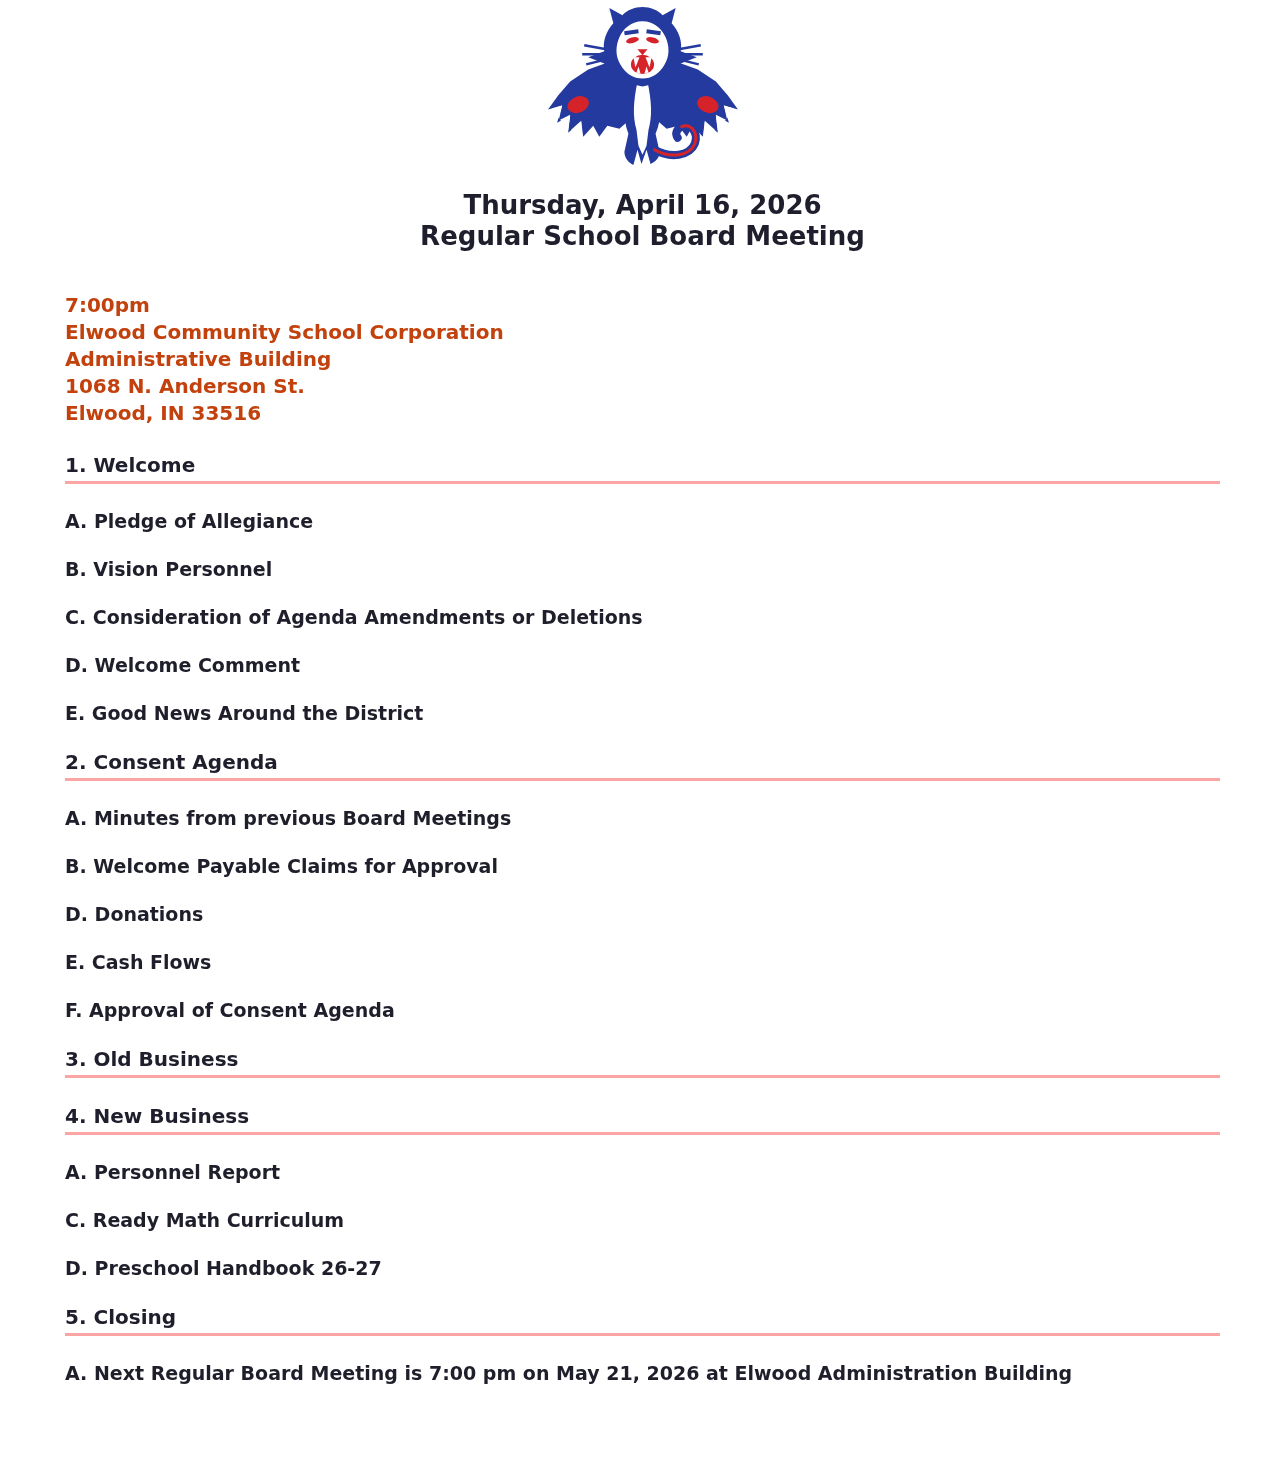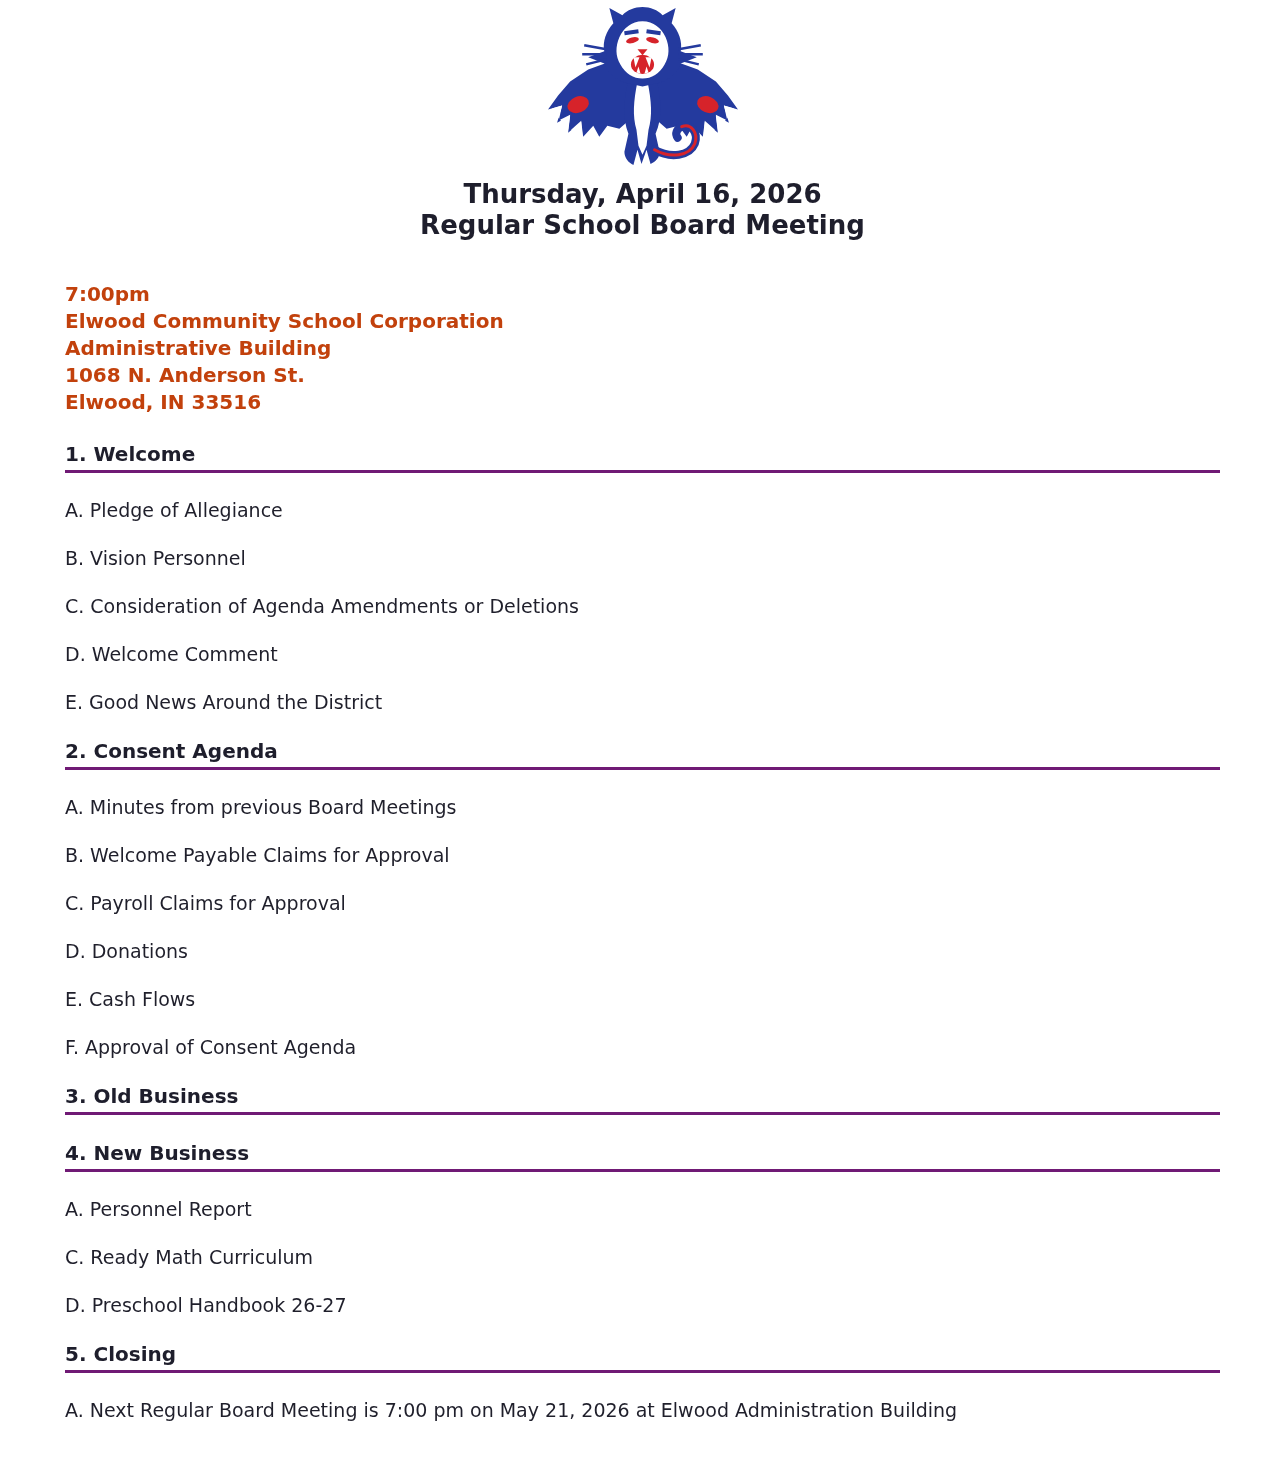--- a/index.html
+++ b/index.html
@@ -16,21 +16,21 @@
     padding: 5px 52px 0 65px;
     font-family: "DejaVu Sans", "Liberation Sans", sans-serif;
     color: #1f1f2b;
     overflow: hidden;
   }
   .logo-wrap {
     text-align: center;
     height: 166px;
   }
   .title-block {
-    margin-top: 8px;
+    margin-top: 19px;
     text-align: center;
     font-weight: bold;
     font-size: 26px;
     line-height: 31px;
     color: #1e1e2c;
   }
   .address-block {
     margin-top: 40px;
     font-weight: bold;
     font-size: 20px;
@@ -39,28 +39,28 @@
   }
   .section {
     margin-top: 27px;
   }
   .section-heading {
     margin: 0;
     font-size: 20px;
     line-height: 22px;
     font-weight: bold;
     color: #1e1e2c;
-    border-bottom: 3px solid #701a75;
+    border-bottom: 3px solid #fca5a5;
     padding-bottom: 5px;
   }
   .agenda-item {
     margin: 26px 0 0 0;
     font-size: 19px;
     line-height: 22px;
-    font-weight: normal;
+    font-weight: bold;
   }
 </style>
 </head>
 <body>
 
 <div class="page">
 
   <div class="logo-wrap">
     <svg width="206" height="163" viewBox="0 0 205 162" aria-hidden="true">
 
@@ -127,21 +127,20 @@
     <p class="agenda-item">B. Vision Personnel</p>
     <p class="agenda-item">C. Consideration of Agenda Amendments or Deletions</p>
     <p class="agenda-item">D. Welcome Comment</p>
     <p class="agenda-item">E. Good News Around the District</p>
   </div>
 
   <div class="section">
     <h2 class="section-heading">2. Consent Agenda</h2>
     <p class="agenda-item">A. Minutes from previous Board Meetings</p>
     <p class="agenda-item">B. Welcome Payable Claims for Approval</p>
-    <p class="agenda-item">C. Payroll Claims for Approval</p>
     <p class="agenda-item">D. Donations</p>
     <p class="agenda-item">E. Cash Flows</p>
     <p class="agenda-item">F. Approval of Consent Agenda</p>
   </div>
 
   <div class="section">
     <h2 class="section-heading">3. Old Business</h2>
   </div>
 
   <div class="section">

